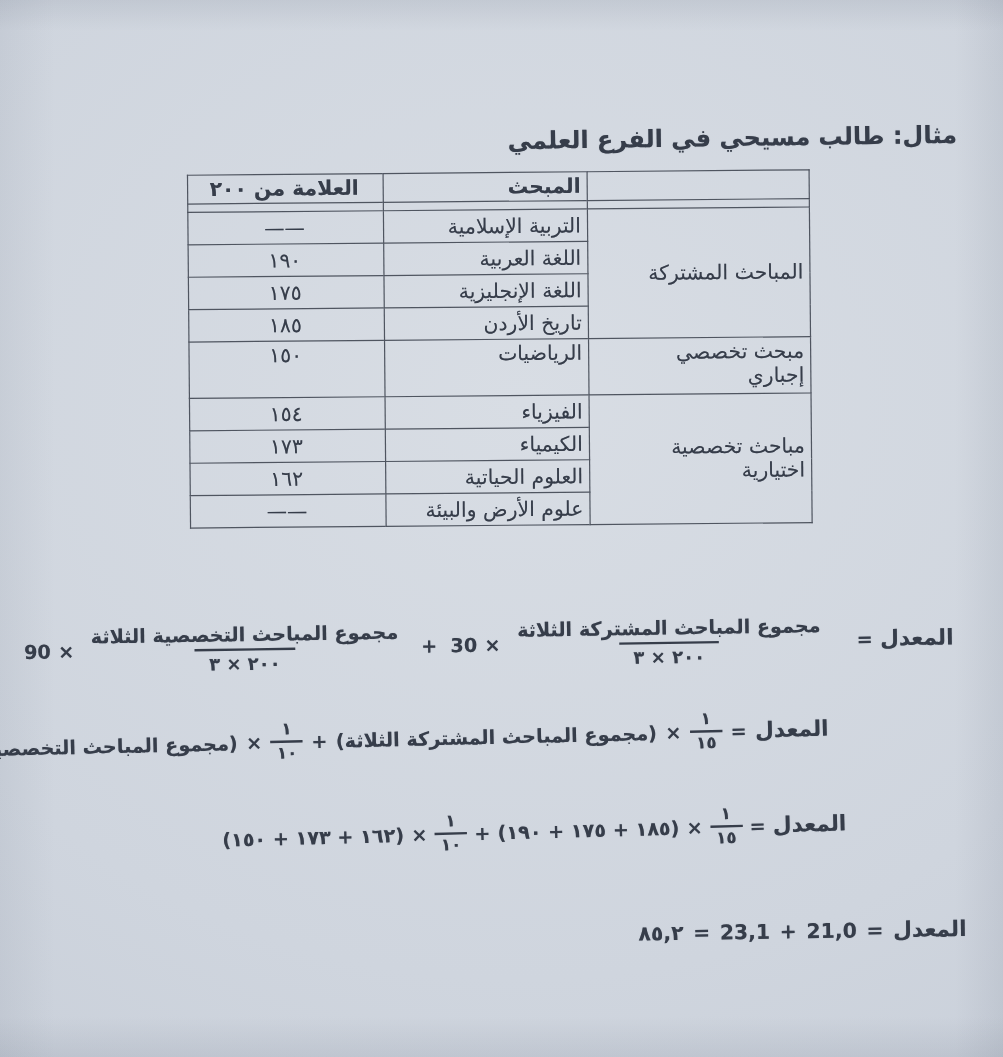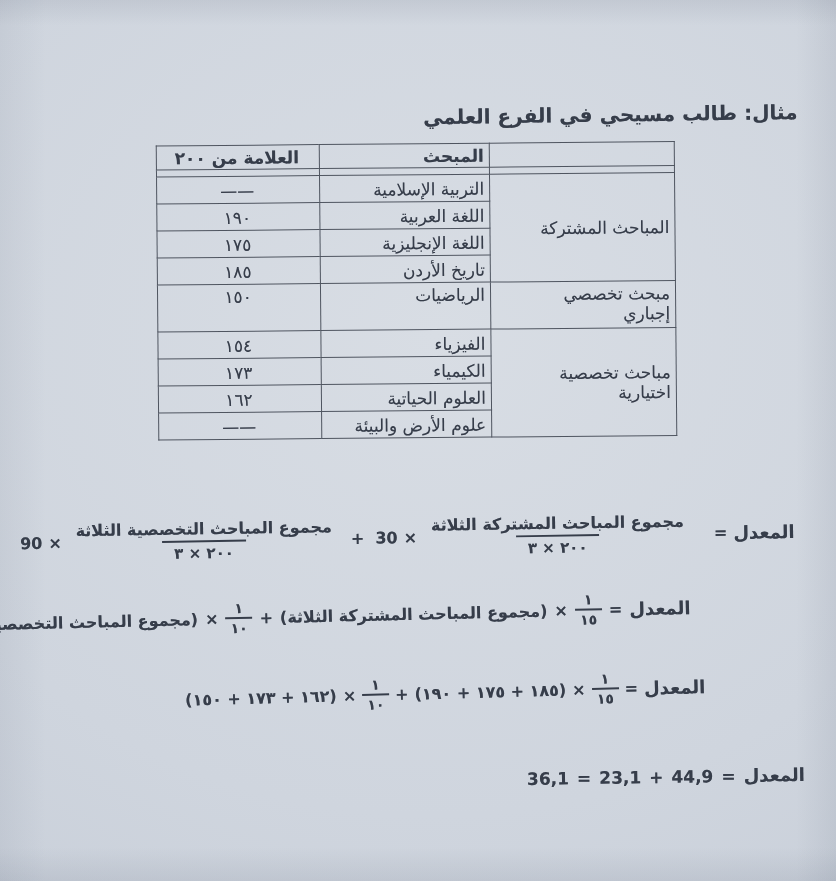--- a/index.html
+++ b/index.html
@@ -205,20 +205,20 @@
   <span class="seg">×</span>
   <span class="frac sfrac">
     <span class="num">١</span>
     <span class="den">١٥</span>
   </span>
   <span class="seg">=</span>
   <span class="seg avg">المعدل</span>
 </div>
 
 <div class="formula" id="f4">
-  <span class="seg">36,1</span>
+  <span class="seg">٨٥,٢</span>
   <span class="seg">=</span>
   <span class="seg">23,1</span>
   <span class="seg">+</span>
-  <span class="seg">44,9</span>
+  <span class="seg">21,0</span>
   <span class="seg">=</span>
   <span class="seg avg">المعدل</span>
 </div>
 
 </body></html>

